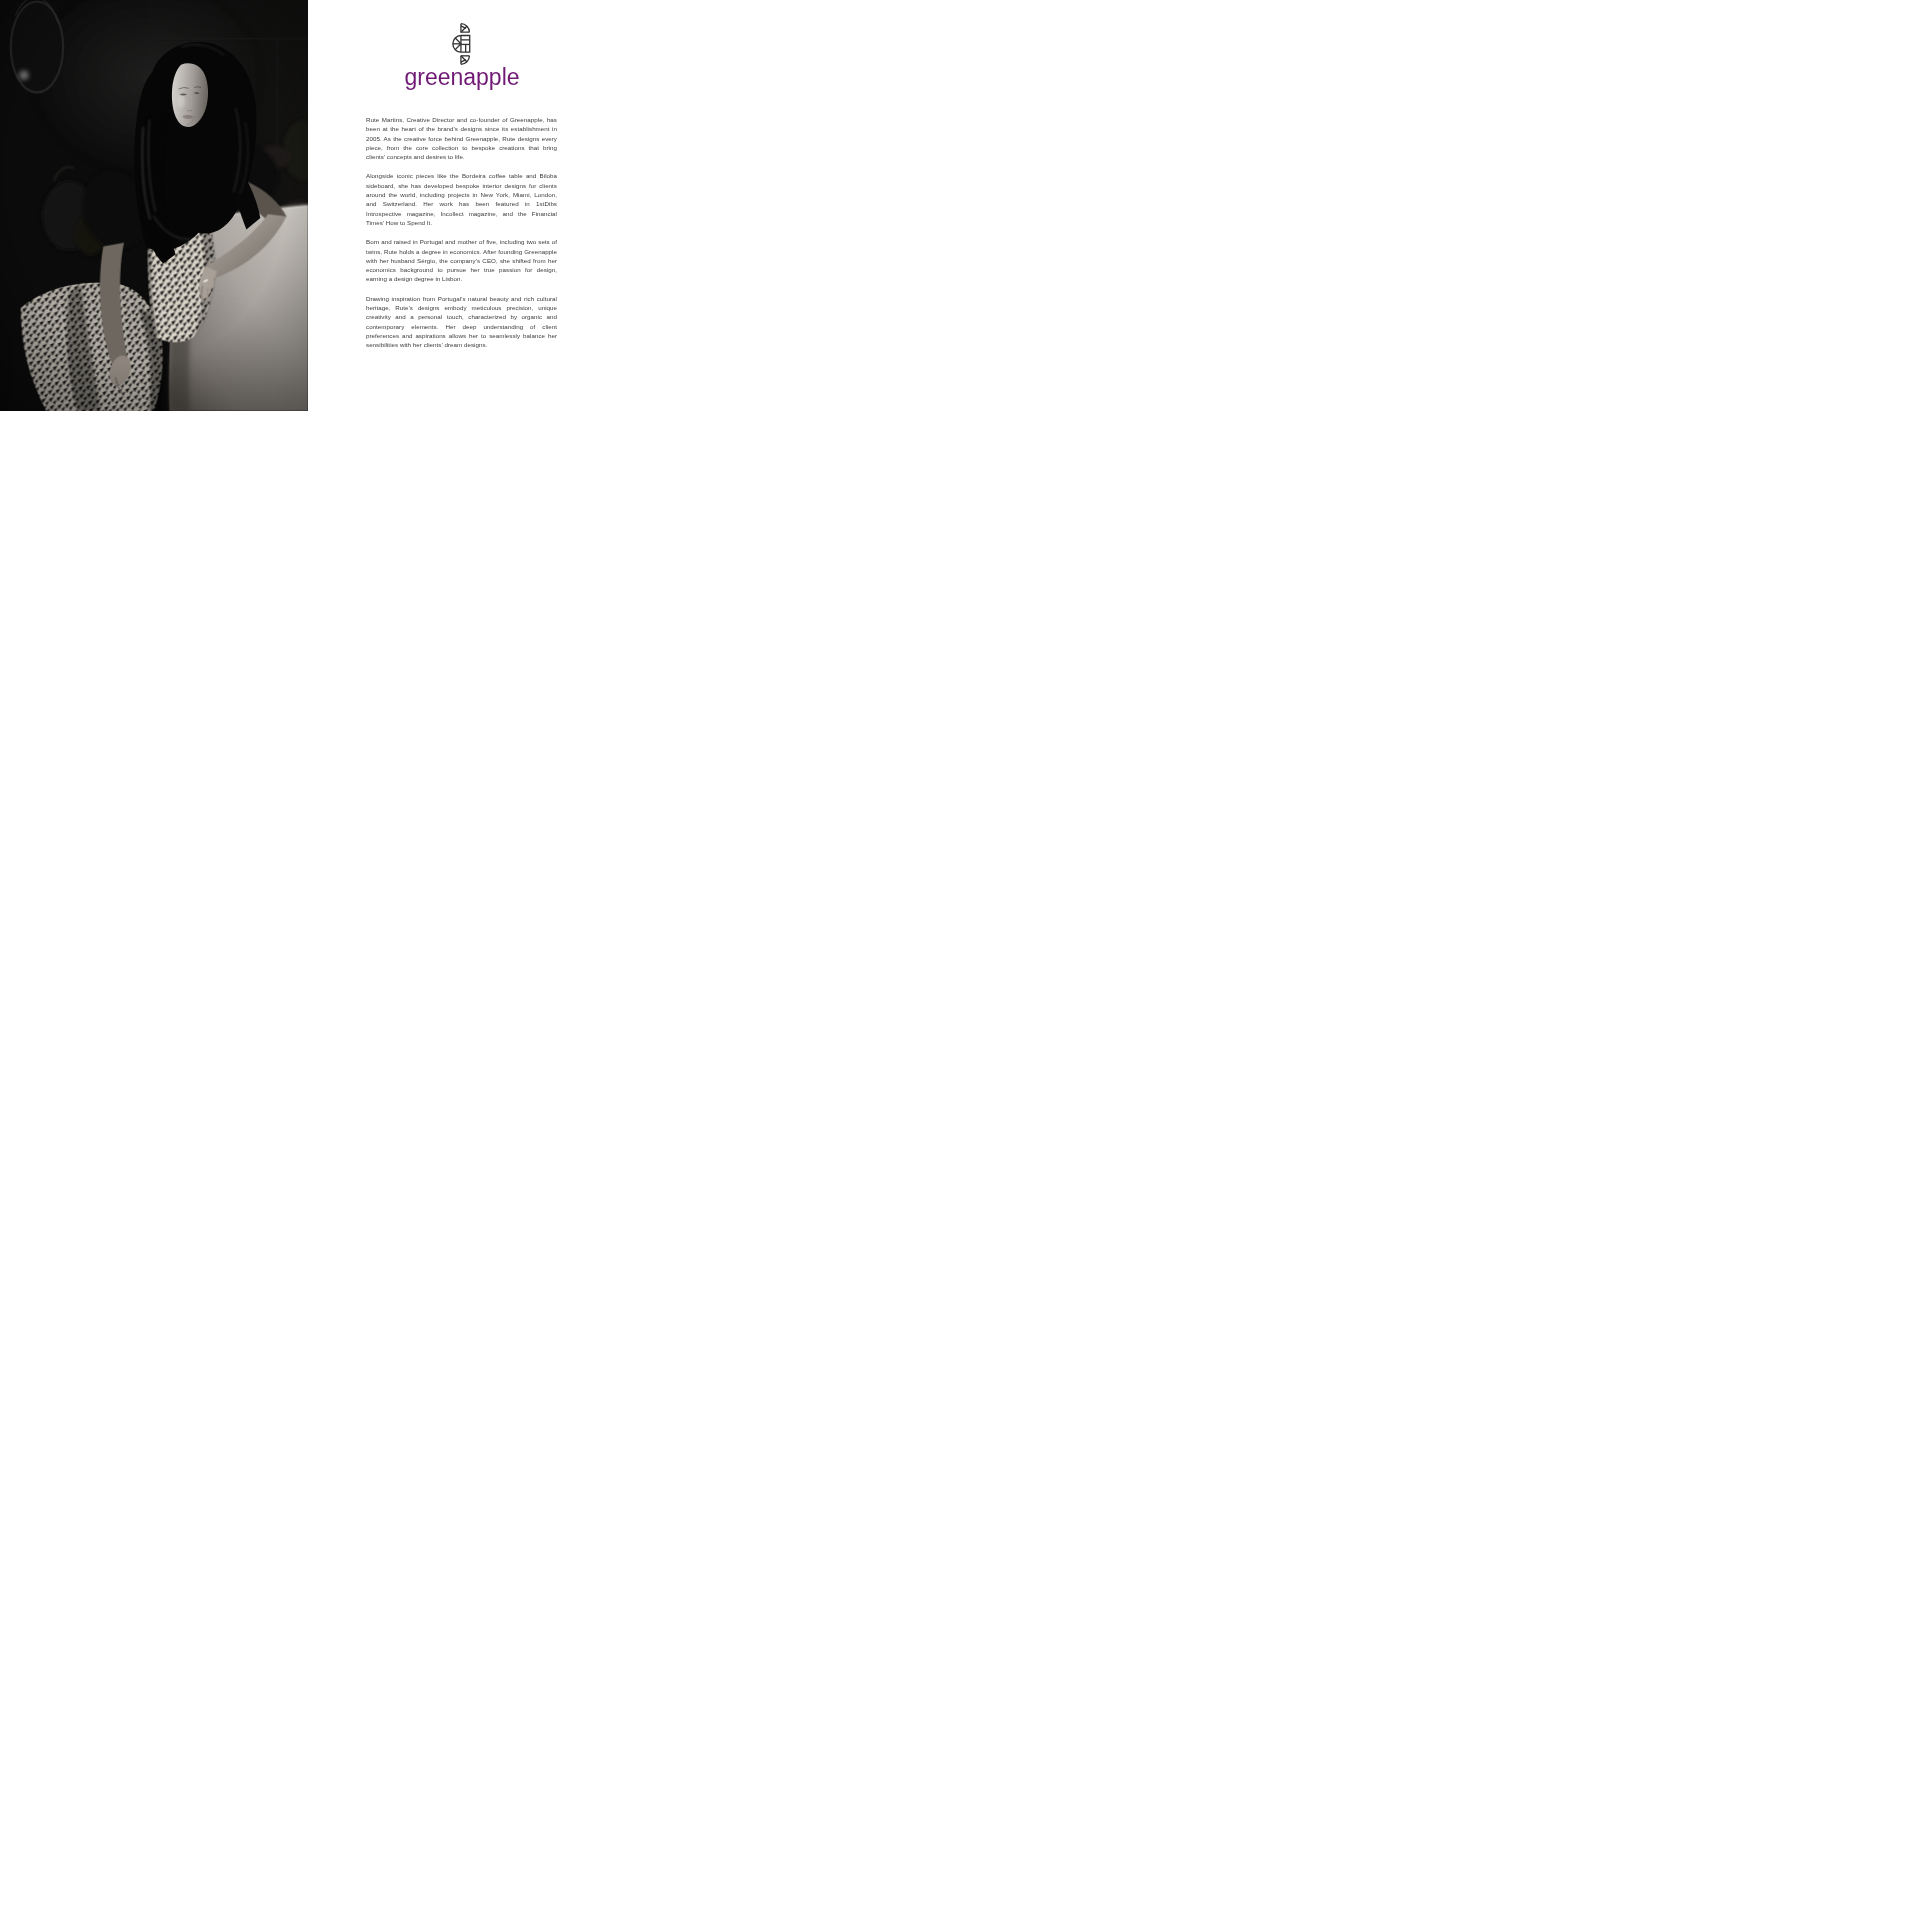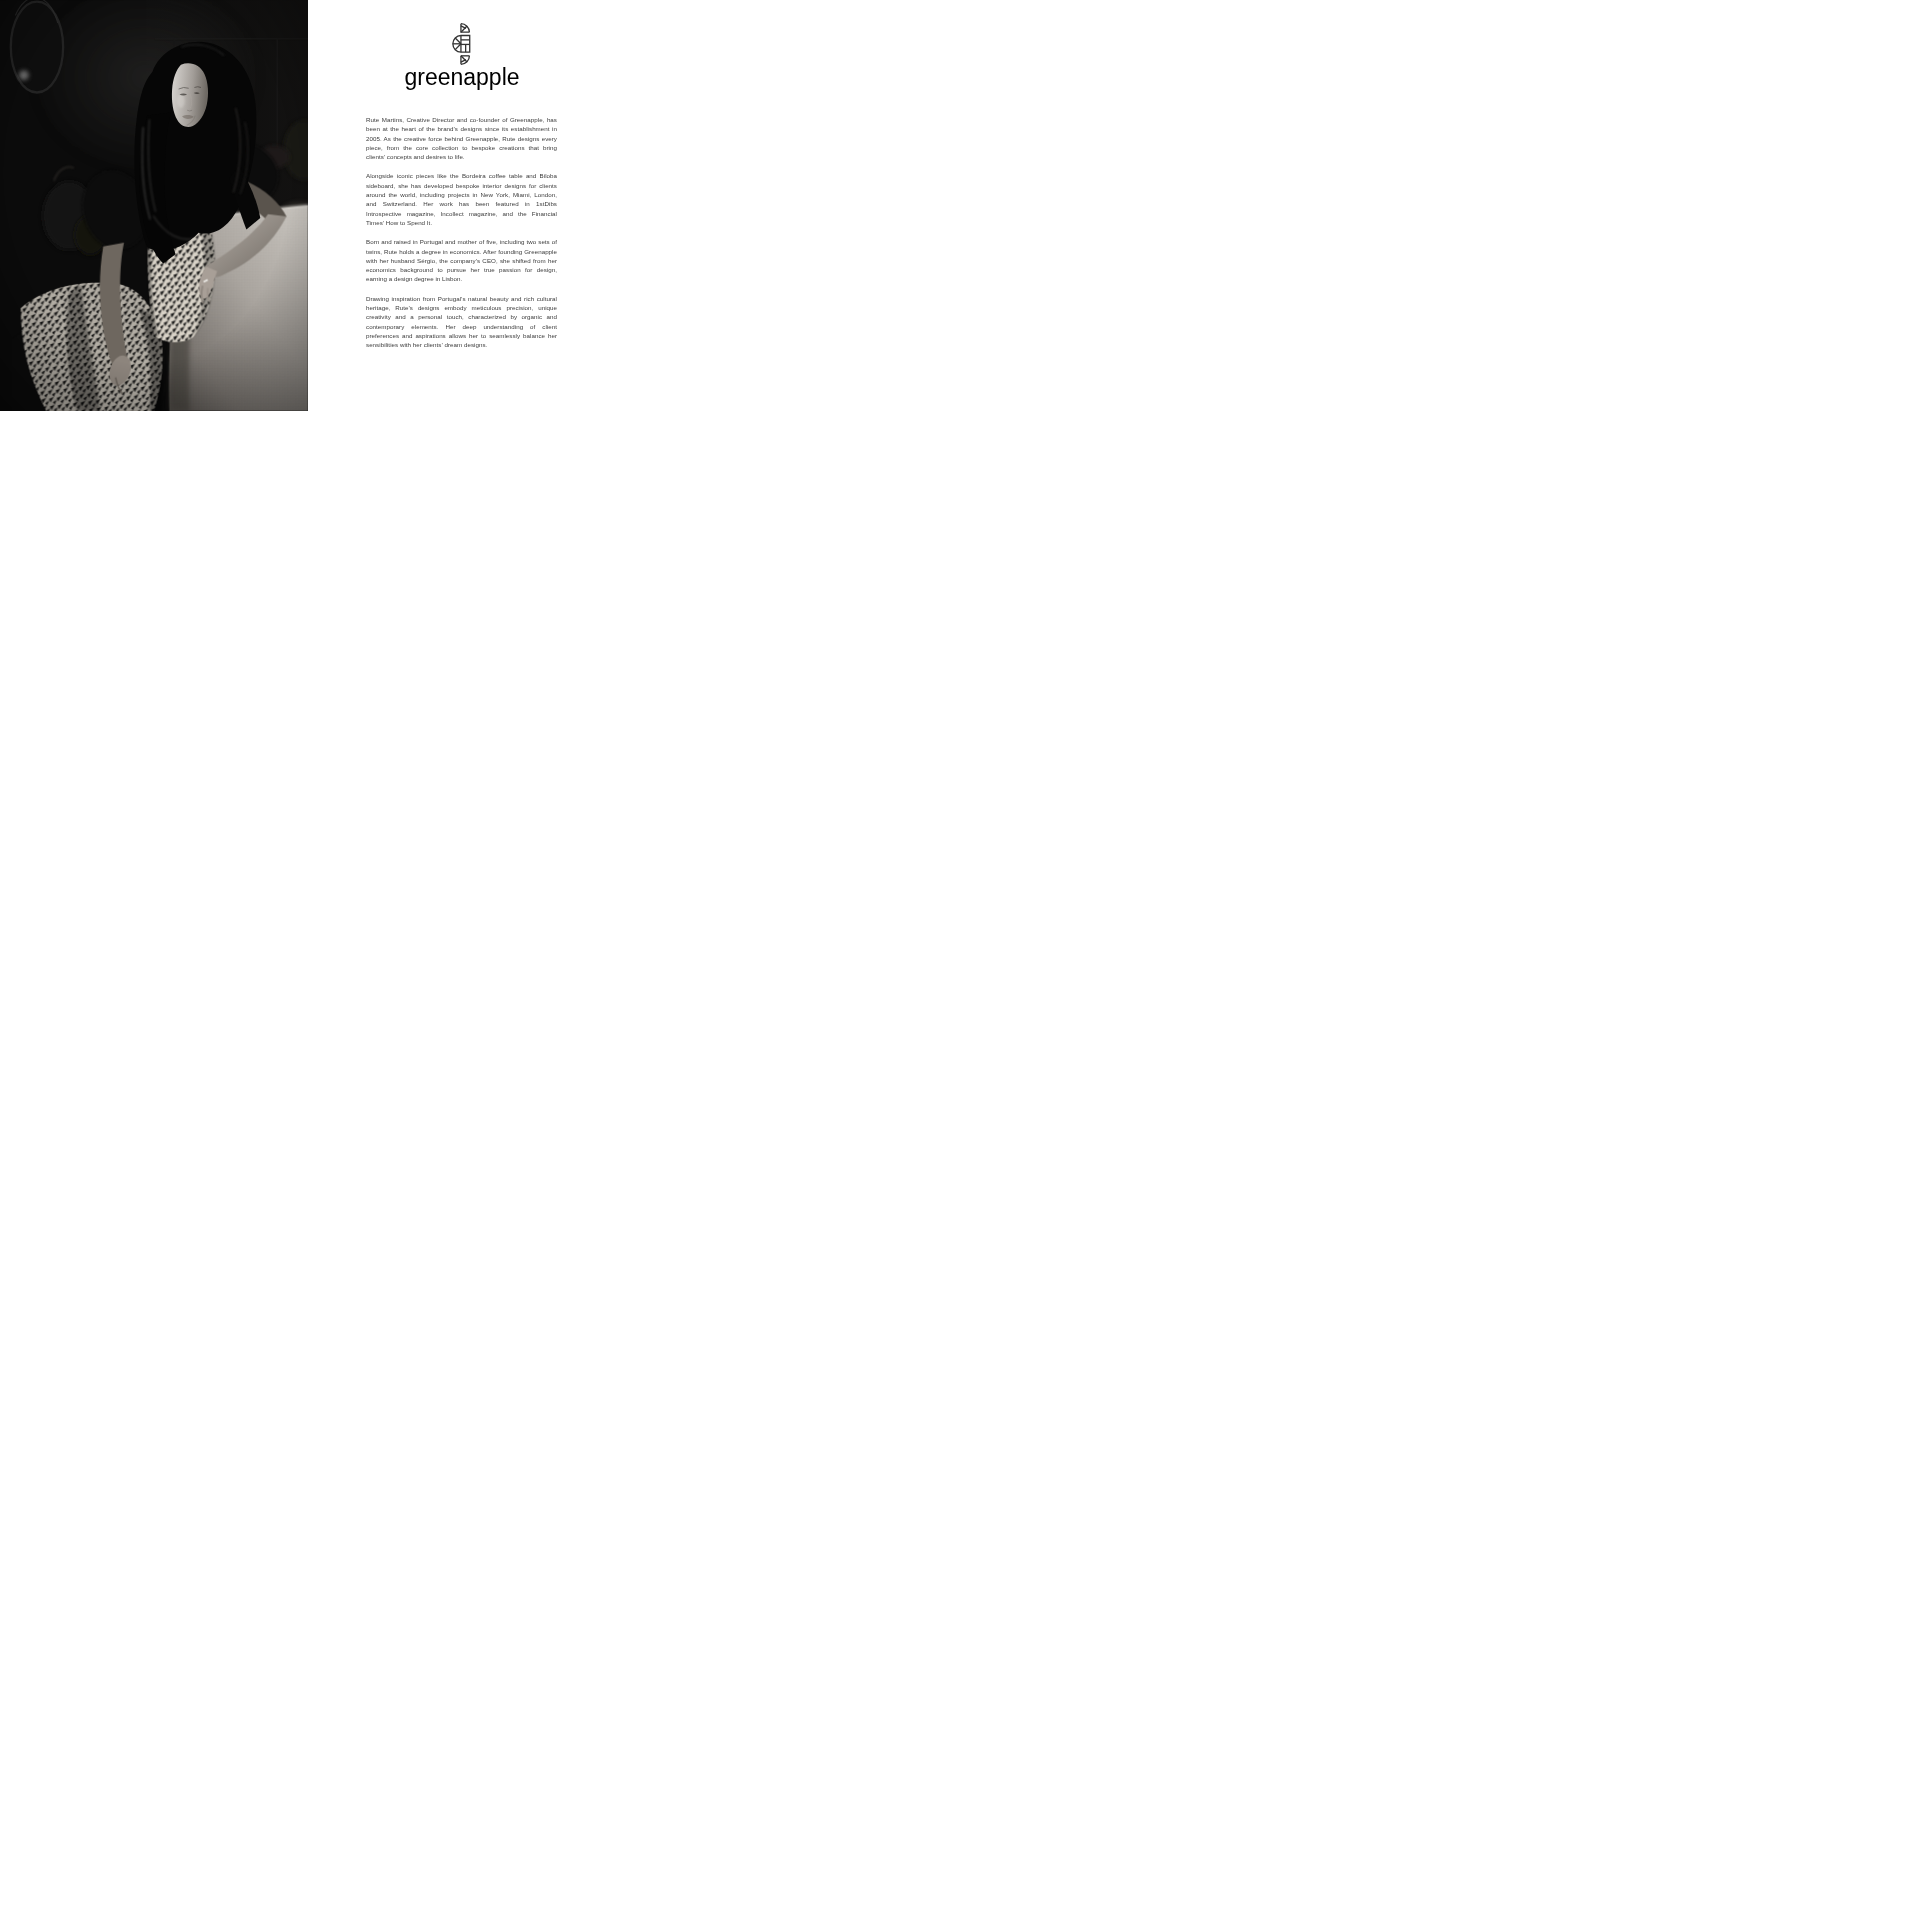--- a/index.html
+++ b/index.html
@@ -3,21 +3,21 @@
 <meta charset="utf-8">
 <style>
   html,body{margin:0;padding:0;background:#ffffff;}
   .page{position:relative;width:616px;height:411px;overflow:hidden;background:#ffffff;
         font-family:"Liberation Sans",sans-serif;}
   .photo-panel{position:absolute;left:0;top:0;width:308px;height:411px;background:#0b0b0b;}
   .photo-panel svg{display:block;width:308px;height:411px;}
   .content-panel{position:absolute;left:308px;top:0;width:308px;height:411px;background:#ffffff;}
   .logo-mark{position:absolute;left:144px;top:23px;width:18.5px;height:42px;}
   .wordmark{position:absolute;left:0;top:65px;width:308px;text-align:center;
-            font-size:23px;line-height:24px;font-weight:400;color:#000000;letter-spacing:0px;}
+            font-size:23px;line-height:24px;font-weight:400;color:#701a75;letter-spacing:0px;}
   .about{position:absolute;left:58px;top:115px;width:191px;
          font-size:6.2px;line-height:9.3px;letter-spacing:0.04px;color:#3b3b3b;
          text-align:justify;}
   .about p{margin:0 0 10px 0;}
   .about p:last-child{margin-bottom:0;}
 </style>
 <title>greenapple</title></head>
 <body>
 
 <div class="page">

